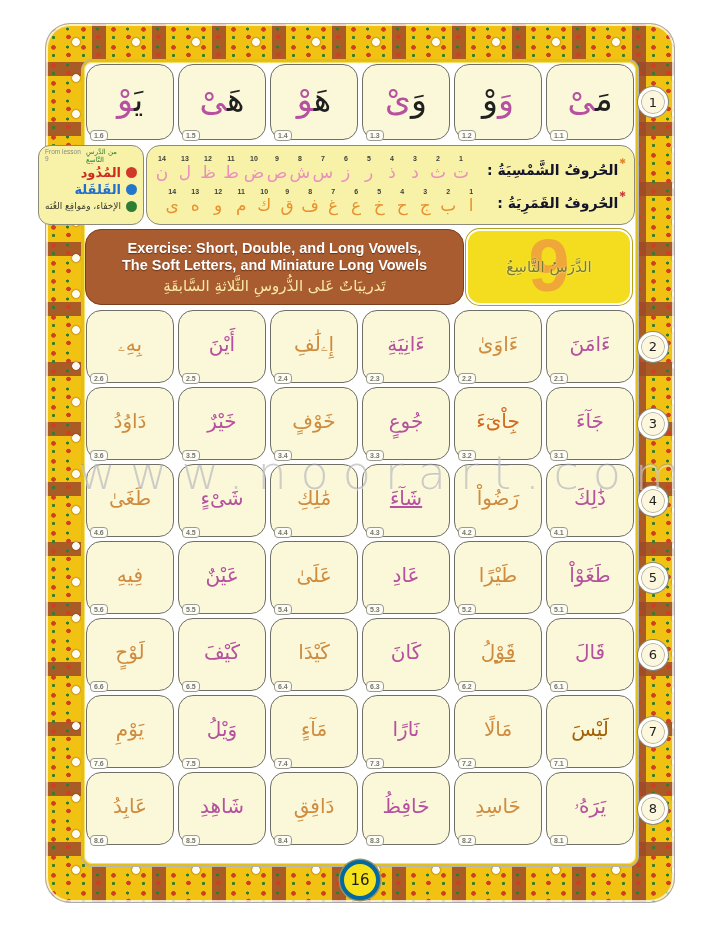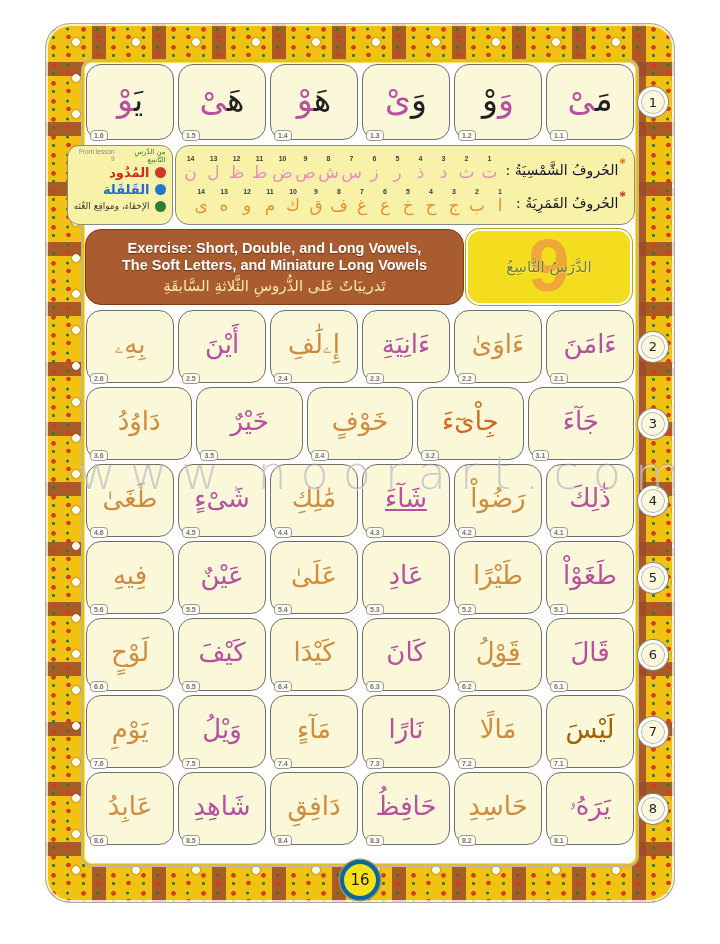--- a/index.html
+++ b/index.html
@@ -38,46 +38,46 @@
   }
   .cell .tag{
     position:absolute;left:3px;bottom:-2px;background:#fdfdf6;border:1px solid #9a9a90;
     border-radius:4px;font:700 7px/9px "Liberation Sans",sans-serif;color:#77766b;padding:0 3px;
     direction:ltr;
   }
   .word{font-family:"DejaVu Sans",sans-serif;line-height:1;white-space:nowrap;padding-bottom:6px;}
   .row-1{height:80px;}
   .row-1 .word{font-size:33px;}
   .row-words{height:77px;}
-  .row-words .word{font-size:26px;}
+  .row-words .word{font-size:20px;}
   .side-num{
     position:absolute;right:-32px;top:50%;transform:translateY(-50%);
     width:24px;height:24px;border-radius:50%;background:#fdf8dd;
     border:3px solid #fff;box-shadow:0 0 0 1px #8a8a7a, inset 0 0 0 1px #b7b7a5;
     display:flex;align-items:center;justify-content:center;
     font:400 13px "DejaVu Sans",sans-serif;color:#222;z-index:5;
   }
   
   .info-band{display:flex;direction:rtl;height:82px;margin:2px 0;}
   .letters-box{
     flex:1;background:#f8f2a9;border:1.5px solid #8b8a7d;border-radius:14px;
     margin:1px;padding:2px 8px 2px 4px;display:flex;flex-direction:column;justify-content:space-evenly;
   }
   .letters-line{display:flex;direction:rtl;align-items:flex-end;gap:1px;}
   .letters-line .heading{
-    font-family:"DejaVu Sans",sans-serif;font-weight:400;font-size:14px;color:#14142a;
-    margin-left:4px;white-space:nowrap;padding-bottom:4px;
+    font-family:"DejaVu Sans",sans-serif;font-weight:700;font-size:14px;color:#14142a;
+    margin-left:14px;white-space:nowrap;padding-bottom:4px;
   }
   .letters-line .marker{font-size:8px;align-self:flex-start;margin-top:2px;}
   .tile{display:flex;flex-direction:column;align-items:center;width:22px;}
   .tile .n{font:700 7px "Liberation Sans",sans-serif;color:#3c3c3c;}
   .tile .l{font-family:"DejaVu Sans",sans-serif;font-size:17px;line-height:20px;}
   .legend-box{
     width:128px;background:#f8f2a9;border:1.5px solid #8b8a7d;border-radius:12px;
-    margin:1px 1px 1px 4px;padding:2px 6px;display:flex;flex-direction:column;text-align:right;
+    margin:1px 1px 1px 4px;padding:2px 6px;display:flex;flex-direction:column;
   }
   .legend-head{display:flex;direction:ltr;justify-content:space-between;align-items:flex-start;}
   .legend-head .en{font:400 6.5px "Liberation Sans",sans-serif;color:#8a8a80;}
   .legend-head .ar{font-family:"DejaVu Sans",sans-serif;font-size:7px;color:#2e7d32;}
   .legend-item{display:flex;direction:rtl;align-items:center;gap:5px;line-height:17px;}
   .legend-item .dot{width:11px;height:11px;border-radius:50%;flex:0 0 auto;}
   .legend-item .lab{font-family:"DejaVu Sans",sans-serif;font-weight:700;font-size:13px;white-space:nowrap;}
   .legend-item.small .lab{font-size:9px;font-weight:400;color:#3a3a30;}
   
   .banner-band{display:flex;height:78px;margin:2px 0;}
@@ -349,20 +349,24 @@
       <div class="row row-words">
         <div class="cell">
           <div class="word" style="color: rgb(181, 81, 158);">جَآءَ</div>
           <div class="tag">3.1</div>
         </div>
         <div class="cell">
           <div class="word" style="color: rgb(210, 105, 30);">جِاْىٓءَ</div>
           <div class="tag">3.2</div>
         </div>
         <div class="cell">
+          <div class="word" style="color: rgb(181, 81, 158);">جُوعٍ</div>
+          <div class="tag">3.3</div>
+        </div>
+        <div class="cell">
           <div class="word" style="color: rgb(207, 139, 62);">خَوْفٍ</div>
           <div class="tag">3.4</div>
         </div>
         <div class="cell">
           <div class="word" style="color: rgb(181, 81, 158);">خَيْرٌ</div>
           <div class="tag">3.5</div>
         </div>
         <div class="cell">
           <div class="word" style="color: rgb(207, 139, 62);">دَاوُدُ</div>
           <div class="tag">3.6</div>

